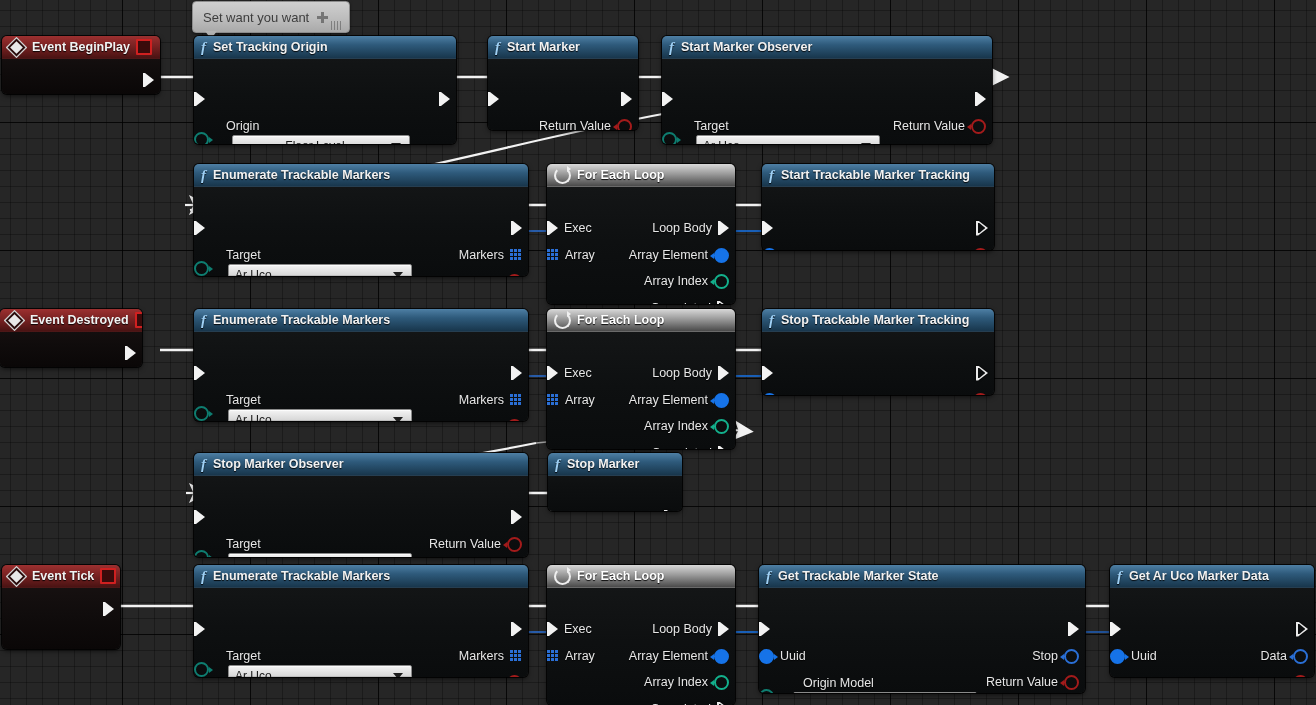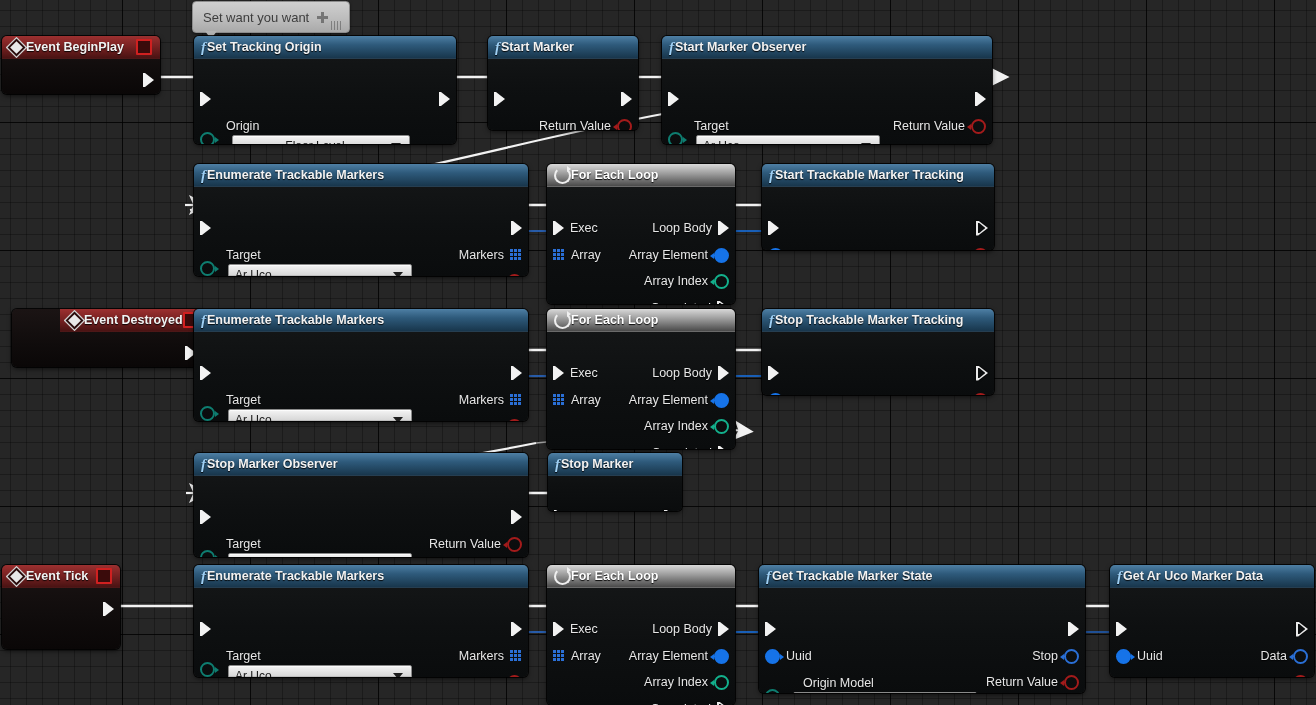--- a/index.html
+++ b/index.html
@@ -24,21 +24,21 @@
 
   
   .node{
     position:absolute;
     border-radius:5px;
     background:linear-gradient(180deg,#161819 0%,#0e1011 55%,#0a0c0d 100%);
     box-shadow:0 0 0 1px rgba(0,0,0,.85), 0 2px 5px rgba(0,0,0,.6);
     overflow:hidden;
   }
   .node .hdr{
-    height:22px;display:flex;align-items:center;
+    height:22px;display:flex;align-items:center;gap:6px;
     padding:0 8px 0 7px;
     font-size:12.5px;font-weight:bold;color:#f2f2f2;
     text-shadow:0 1px 1px rgba(0,0,0,.9);
     white-space:nowrap;
   }
   .node .body{position:relative;}
 
   
   .fn>.hdr{
     background:linear-gradient(180deg,#4e7fa4 0%,#2e5a7b 40%,#18364c 100%);
@@ -73,21 +73,21 @@
   .loopicon:after{content:"";position:absolute;top:-3px;right:-2px;
     border-left:4px solid #efefef;border-top:3px solid transparent;border-bottom:3px solid transparent;}
   
   .delegate{
     margin-left:auto;width:12px;height:12px;border:2px solid #d02020;
     background:#3a0b0b;border-radius:1px;flex:0 0 auto;
   }
 
   
   .pinrow{position:absolute;display:flex;align-items:center;height:18px;}
-  .pinrow.l{left:6px;}
+  .pinrow.l{left:0;}
   .pinrow.r{right:6px;flex-direction:row-reverse;}
   .plabel{font-size:12.5px;color:#e6e6e6;text-shadow:0 1px 1px rgba(0,0,0,.9);white-space:nowrap;}
   .l .plabel{margin-left:6px;}
   .r .plabel{margin-right:6px;}
 
   
   .exec{width:11px;height:14px;flex:0 0 auto;
     background:#f2f2f2;
     clip-path:polygon(0 0,0 100%,18% 100%,100% 50%,18% 0);
     filter:drop-shadow(0 0 1px rgba(0,0,0,.9));}
@@ -395,21 +395,21 @@
         <div class="circ dot"></div>
         <span class="plabel">Uuid</span>
       </div>
       <div class="pinrow r c-red" style="top:59px;">
         <div class="circ ring"></div>
         <span class="plabel">Return Value</span>
       </div>
     </div>
   </div>
 
-  <div class="node ev" style="left:12px;top:309px;width:142px;height:58px;padding-left:48px;">
+  <div class="node ev" style="left:0;top:309px;width:142px;height:58px;">
     <div class="hdr">
       <span class="diamond"></span>
       <span>Event Destroyed</span>
       <span class="delegate"></span>
     </div>
     <div class="body" style="height:36px;">
       <div class="pinrow r" style="top:12px;">
         <div class="exec"></div>
       </div>
     </div>

